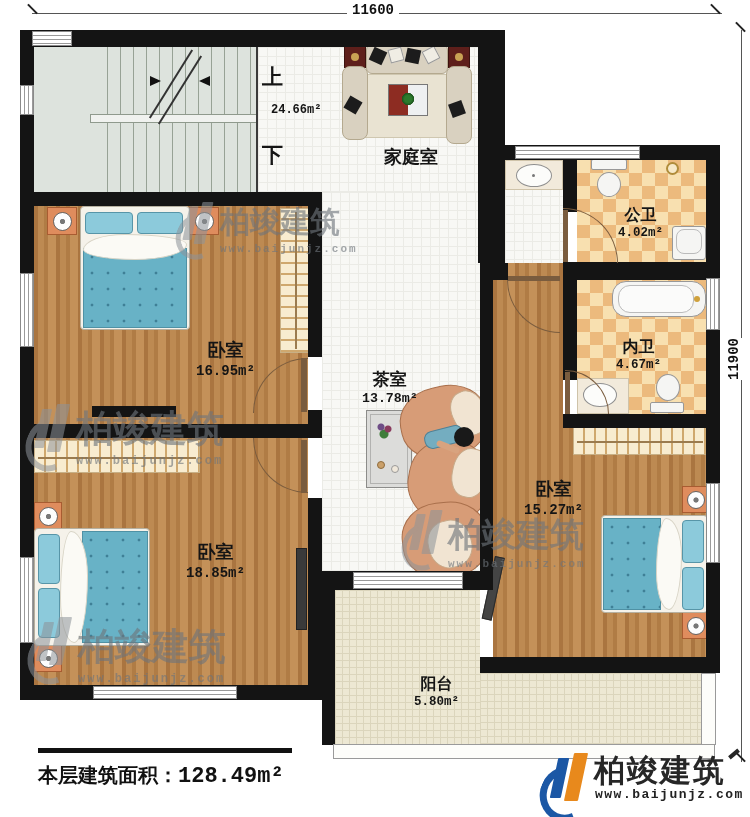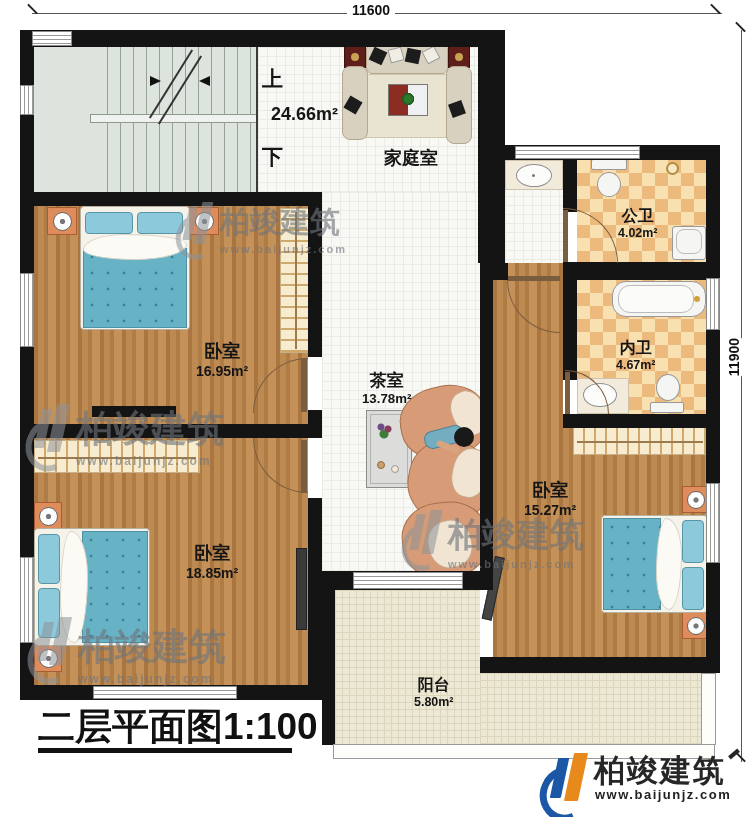--- a/index.html
+++ b/index.html
@@ -1,17 +1,17 @@
 <!DOCTYPE html>
 <html><head>
 <meta charset="utf-8">
 <style>
   html,body{margin:0;padding:0;background:#fff;}
   #plan{position:relative;width:750px;height:817px;background:#fff;overflow:hidden;
-        font-family:Liberation Sans, sans-serif;}
+        font-family:Liberation Mono, monospace;}
   .abs{position:absolute;}
   .wall{position:absolute;background:#141414;}
   .floor-tile{position:absolute;background-color:#f8f8f5;
     background-image:linear-gradient(#ebebe6 1px,transparent 1px),linear-gradient(90deg,#ebebe6 1px,transparent 1px);
     background-size:9px 9px;}
   .floor-wood{position:absolute;background-color:#b5804a;
     background-image:repeating-linear-gradient(90deg,#aa7540 0 4px,#bd8a52 4px 10px,#b07c45 10px 14px,#c49159 14px 22px),
     repeating-linear-gradient(0deg,rgba(60,30,5,.10) 0 1px,transparent 1px 46px);}
   .floor-check{position:absolute;background-color:#f6dfb2;
     background-image:conic-gradient(#ecba7d 0 90deg,#f8e0b0 90deg 180deg,#ecba7d 180deg 270deg,#f8e0b0 270deg 360deg);
@@ -225,21 +225,21 @@
   <div class="leaf" style="left:301px;top:440px;width:6px;height:53px;"></div>
   <div class="arc tr" style="left:563px;top:208px;width:55px;height:55px;"></div>
   <div class="leaf" style="left:563px;top:210px;width:5px;height:52px;"></div>
   <div class="arc tr" style="left:565px;top:370px;width:44px;height:44px;"></div>
   <div class="leaf" style="left:565px;top:372px;width:5px;height:42px;"></div>
   <div class="arc bl" style="left:507px;top:280px;width:53px;height:53px;"></div>
   <div class="leaf" style="left:508px;top:276px;width:52px;height:5px;"></div>
 
   <div class="lbl" style="left:262px;top:66px;font-size:21px;">上</div>
   <div class="lbl" style="left:262px;top:144px;font-size:21px;">下</div>
-  <div class="lbl" style="left:271px;top:103px;font-size:18px;">24.66m²</div>
+  <div class="lbl" style="left:271px;top:103px;font-size:12px;">24.66m²</div>
   <div class="lbl" style="left:384px;top:147px;font-size:18px;">家庭室</div>
   <div class="lbl" style="left:618px;top:206px;font-size:16px;">
       <span class="nm">公卫</span>
       <span class="ar">4.02m²</span>
     </div>
   <div class="lbl" style="left:616px;top:338px;font-size:16px;">
       <span class="nm">内卫</span>
       <span class="ar">4.67m²</span>
     </div>
   <div class="lbl" style="left:196px;top:340px;font-size:18px;">
@@ -281,24 +281,24 @@
     <div class="mark-arc" style="left:0;top:15px;width:33px;height:38px;border-width:5px;border-color:transparent transparent #8d9399 #8d9399;transform:rotate(24deg);"></div>
   </div>
   <div class="wm" style="left:448px;top:512px;font-size:34px;"><span>柏竣建筑</span><span class="wurl" style="font-size:11px;">www.baijunjz.com</span></div>
   <div class="wm-mark" style="left:28px;top:615px;width:46px;height:62px;">
     <div class="mark-bar" style="left:12px;top:7px;width:10px;height:39px;background:#8d9399;transform:skewX(-12deg);"></div>
     <div class="mark-bar" style="left:26px;top:2px;width:13px;height:48px;background:#8d9399;transform:skewX(-12deg);"></div>
     <div class="mark-arc" style="left:0;top:16px;width:36px;height:42px;border-width:6px;border-color:transparent transparent #8d9399 #8d9399;transform:rotate(24deg);"></div>
   </div>
   <div class="wm" style="left:78px;top:622px;font-size:37px;"><span>柏竣建筑</span><span class="wurl" style="font-size:12px;">www.baijunjz.com</span></div>
 
-  <div class="abs" style="left:38px;top:702px;font-size:37px;font-weight:600;color:#111;white-space:nowrap;">
-    <span>二层平面图</span><span>1:100</span>
-  </div>
   <div class="abs" style="left:38px;top:748px;width:254px;height:5px;background:#111;"></div>
+  <div class="abs" style="left:38px;top:762px;font-size:20px;font-weight:600;color:#111;white-space:nowrap;">
+    <span>本层建筑面积：</span><span style="font-size:22px;">128.49m²</span>
+  </div>
 
   <div class="abs" style="left:540px;top:750px;width:50px;height:60px;">
     <div class="mark-bar" style="left:14px;top:8px;width:11px;height:40px;background:#1b57a5;transform:skewX(-12deg);"></div>
     <div class="mark-bar" style="left:29px;top:3px;width:14px;height:48px;background:#e8891c;transform:skewX(-12deg);"></div>
     <div class="mark-arc" style="left:0;top:16px;width:38px;height:42px;border-width:7px;border-color:transparent transparent #1b57a5 #1b57a5;transform:rotate(24deg);"></div>
   </div>
   <div class="abs" style="left:594px;top:750px;font-size:31px;font-weight:bold;color:#262626;letter-spacing:2px;white-space:nowrap;">柏竣建筑</div>
   <div class="abs" style="left:728px;top:752px;width:12px;height:4px;background:#262626;transform:rotate(-40deg);"></div>
   <div class="abs" style="left:595px;top:787px;font-size:13px;font-weight:bold;color:#222;letter-spacing:1.5px;white-space:nowrap;">www.baijunjz.com</div>
 

